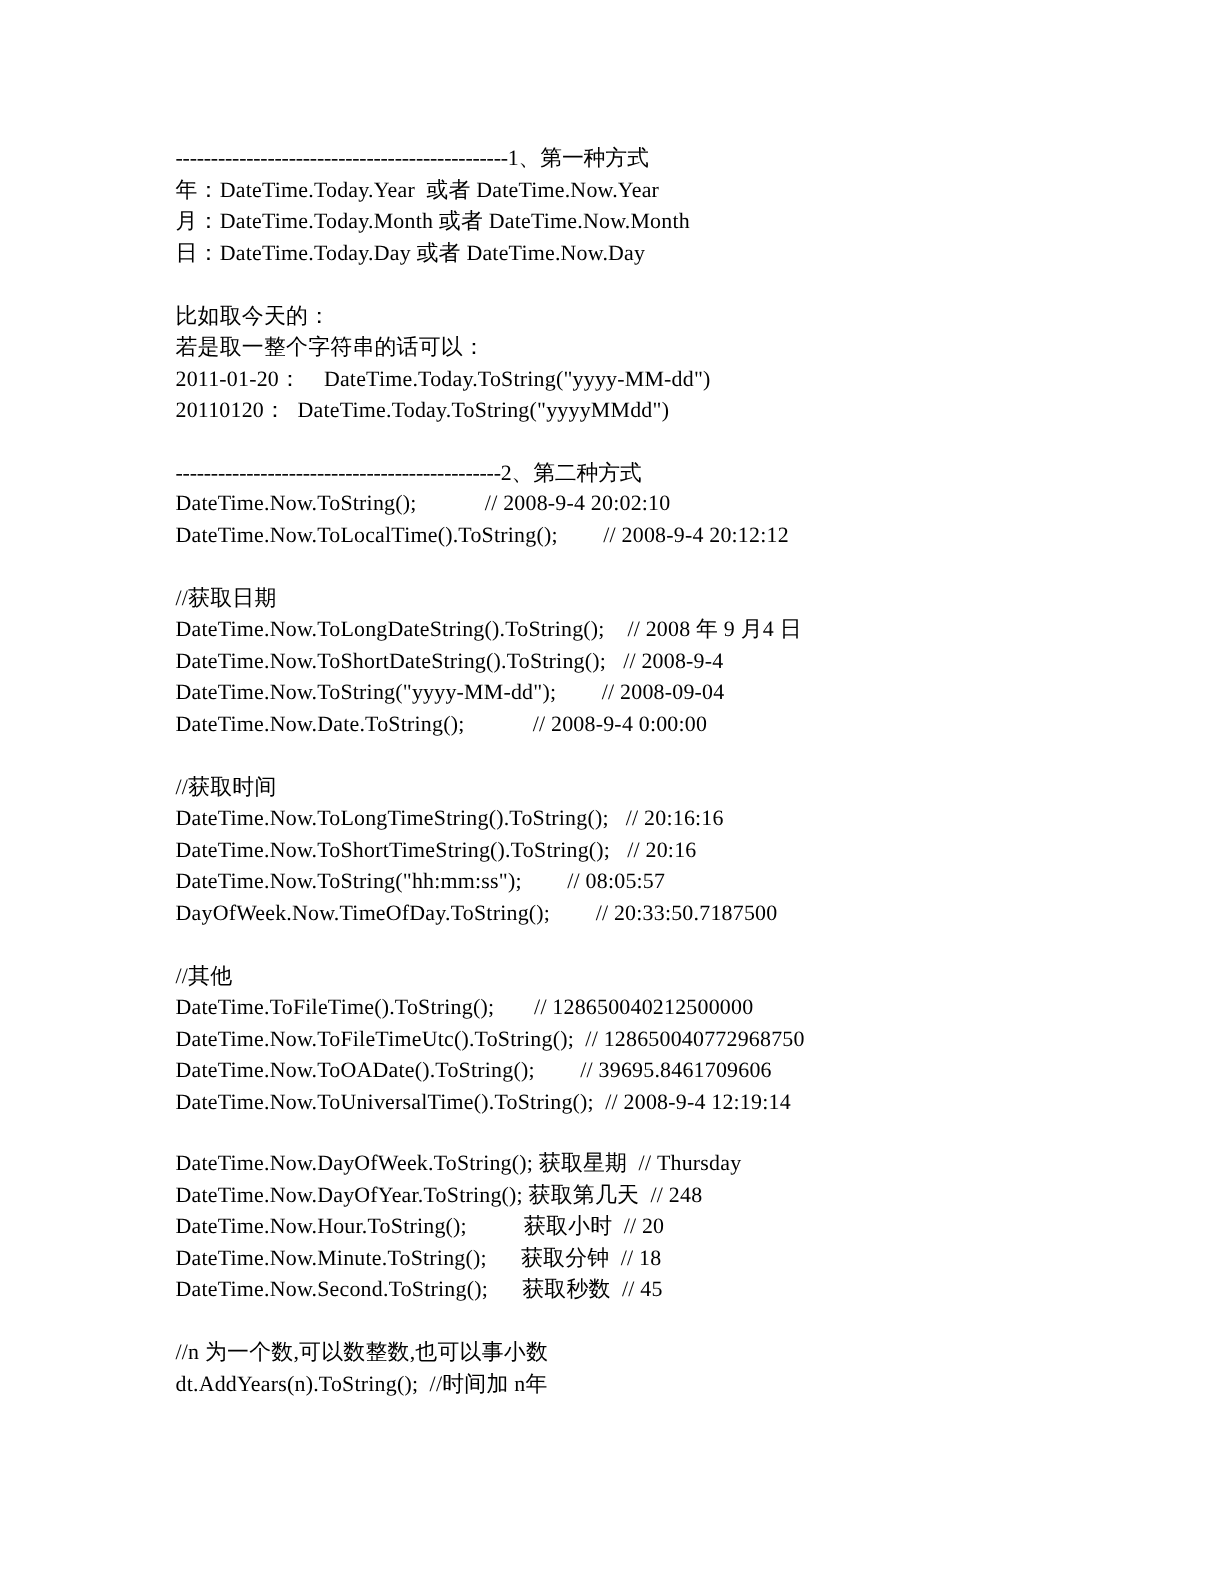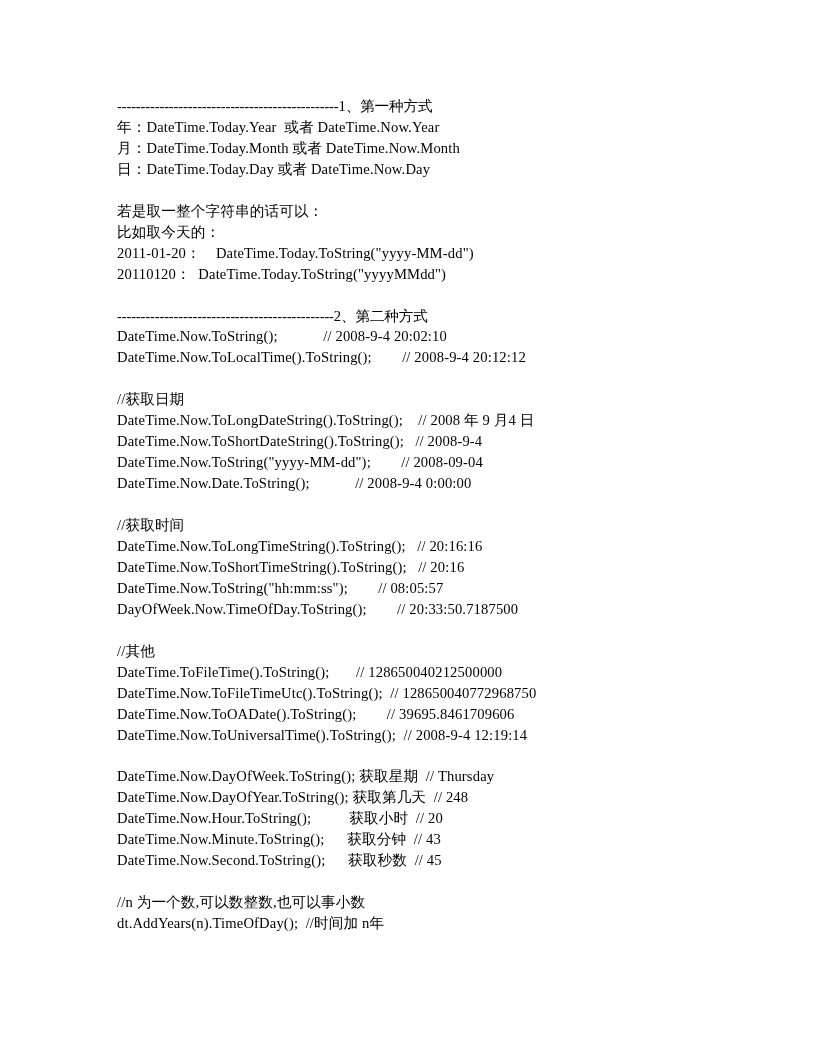--- a/index.html
+++ b/index.html
@@ -45,22 +45,22 @@
 </head>
 <body>
 
 <div class="page">
   <div class="doc-body">
     <div class="line sep">-----------------------------------------------1、第一种方式</div>
     <div class="line">年：DateTime.Today.Year  或者 DateTime.Now.Year</div>
     <div class="line">月：DateTime.Today.Month 或者 DateTime.Now.Month</div>
     <div class="line">日：DateTime.Today.Day 或者 DateTime.Now.Day</div>
     <div class="line blank"></div>
+    <div class="line">比如取今天的：</div>
     <div class="line">若是取一整个字符串的话可以：</div>
-    <div class="line">比如取今天的：</div>
     <div class="line">2011-01-20：    DateTime.Today.ToString("yyyy-MM-dd")</div>
     <div class="line">20110120：  DateTime.Today.ToString("yyyyMMdd")</div>
     <div class="line blank"></div>
     <div class="line sep">----------------------------------------------2、第二种方式</div>
     <div class="line">DateTime.Now.ToString();            // 2008-9-4 20:02:10</div>
     <div class="line">DateTime.Now.ToLocalTime().ToString();        // 2008-9-4 20:12:12</div>
     <div class="line blank"></div>
     <div class="line">//获取日期</div>
     <div class="line">DateTime.Now.ToLongDateString().ToString();    // 2008 年 9 月4 日</div>
     <div class="line">DateTime.Now.ToShortDateString().ToString();   // 2008-9-4</div>
@@ -75,19 +75,19 @@
     <div class="line blank"></div>
     <div class="line">//其他</div>
     <div class="line">DateTime.ToFileTime().ToString();       // 128650040212500000</div>
     <div class="line">DateTime.Now.ToFileTimeUtc().ToString();  // 128650040772968750</div>
     <div class="line">DateTime.Now.ToOADate().ToString();        // 39695.8461709606</div>
     <div class="line">DateTime.Now.ToUniversalTime().ToString();  // 2008-9-4 12:19:14</div>
     <div class="line blank"></div>
     <div class="line">DateTime.Now.DayOfWeek.ToString(); 获取星期  // Thursday</div>
     <div class="line">DateTime.Now.DayOfYear.ToString(); 获取第几天  // 248</div>
     <div class="line">DateTime.Now.Hour.ToString();          获取小时  // 20</div>
-    <div class="line">DateTime.Now.Minute.ToString();      获取分钟  // 43</div>
+    <div class="line">DateTime.Now.Minute.ToString();      获取分钟  // 18</div>
     <div class="line">DateTime.Now.Second.ToString();      获取秒数  // 45</div>
     <div class="line blank"></div>
     <div class="line">//n 为一个数,可以数整数,也可以事小数</div>
-    <div class="line">dt.AddYears(n).TimeOfDay();  //时间加 n年</div>
+    <div class="line">dt.AddYears(n).ToString();  //时间加 n年</div>
   </div>
 </div>
 
 </body></html>

